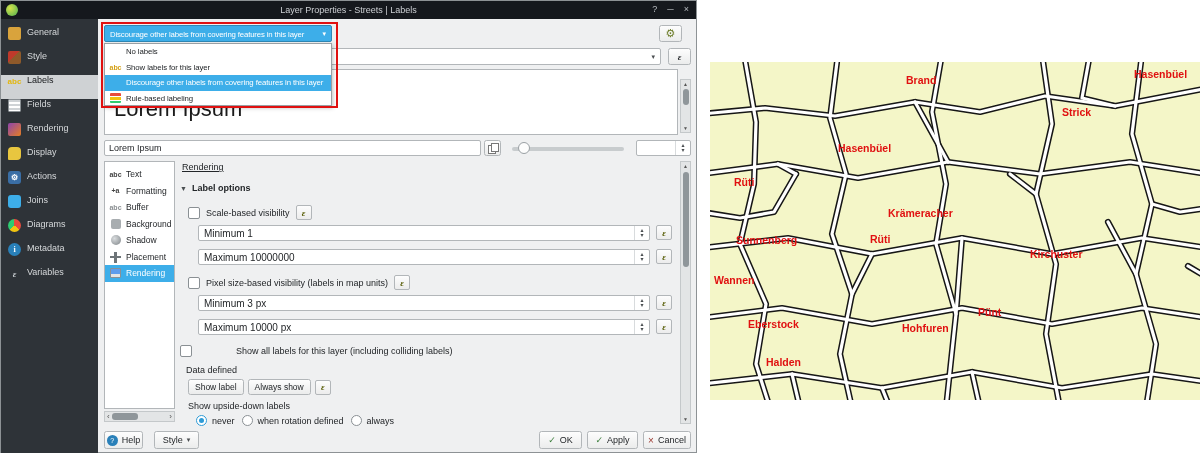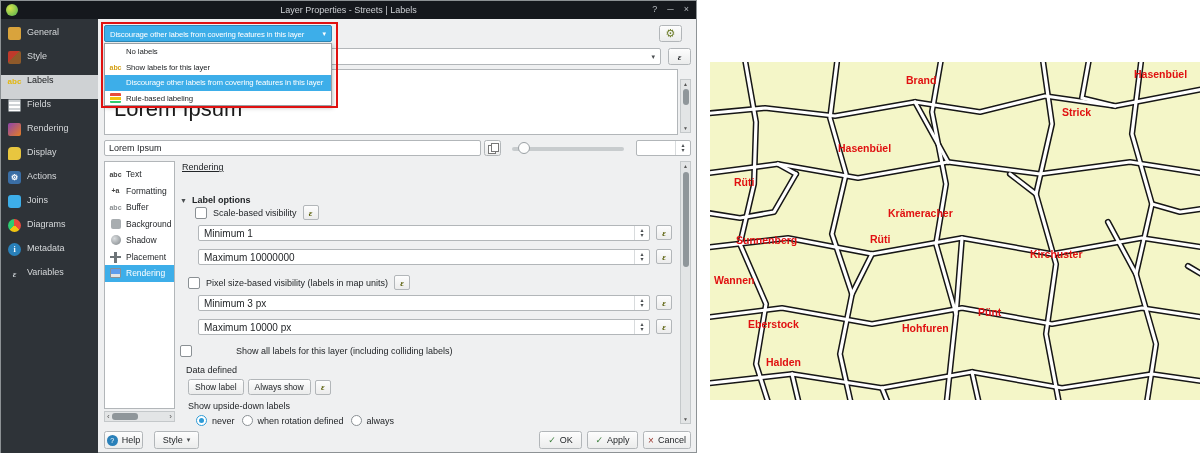--- a/index.html
+++ b/index.html
@@ -286,26 +286,26 @@
       </div>
       <div class="hscroll" style="left:6px;top:392px;width:71px;height:11px;">
         <span class="sc-btn">‹</span>
         <span class="h-thumb"></span>
         <span class="sc-btn" style="margin-left:auto;">›</span>
       </div>
 
       <div class="panel" style="left:80px;top:140px;width:499px;height:267px;">
         <div class="panel-header" style="left:4px;top:3px;">Rendering</div>
 
-        <div class="section-row" style="left:2px;top:24px;margin-top:12px;">
+        <div class="section-row" style="left:2px;top:24px;">
           <span class="tri">▼</span>
           <span class="section-title">Label options</span>
         </div>
 
-        <div class="cb-row" style="left:17px;top:46px;">
+        <div class="cb-row" style="left:10px;top:46px;">
           <span class="cb"></span>
           <span>Scale-based visibility</span>
           <span class="dd-mini">
               <i>ε</i>
             </span>
         </div>
 
         <div class="spin" style="left:20px;top:66px;width:452px;height:16px;">
           <span class="val">Minimum 1</span>
           <span class="arrows">

